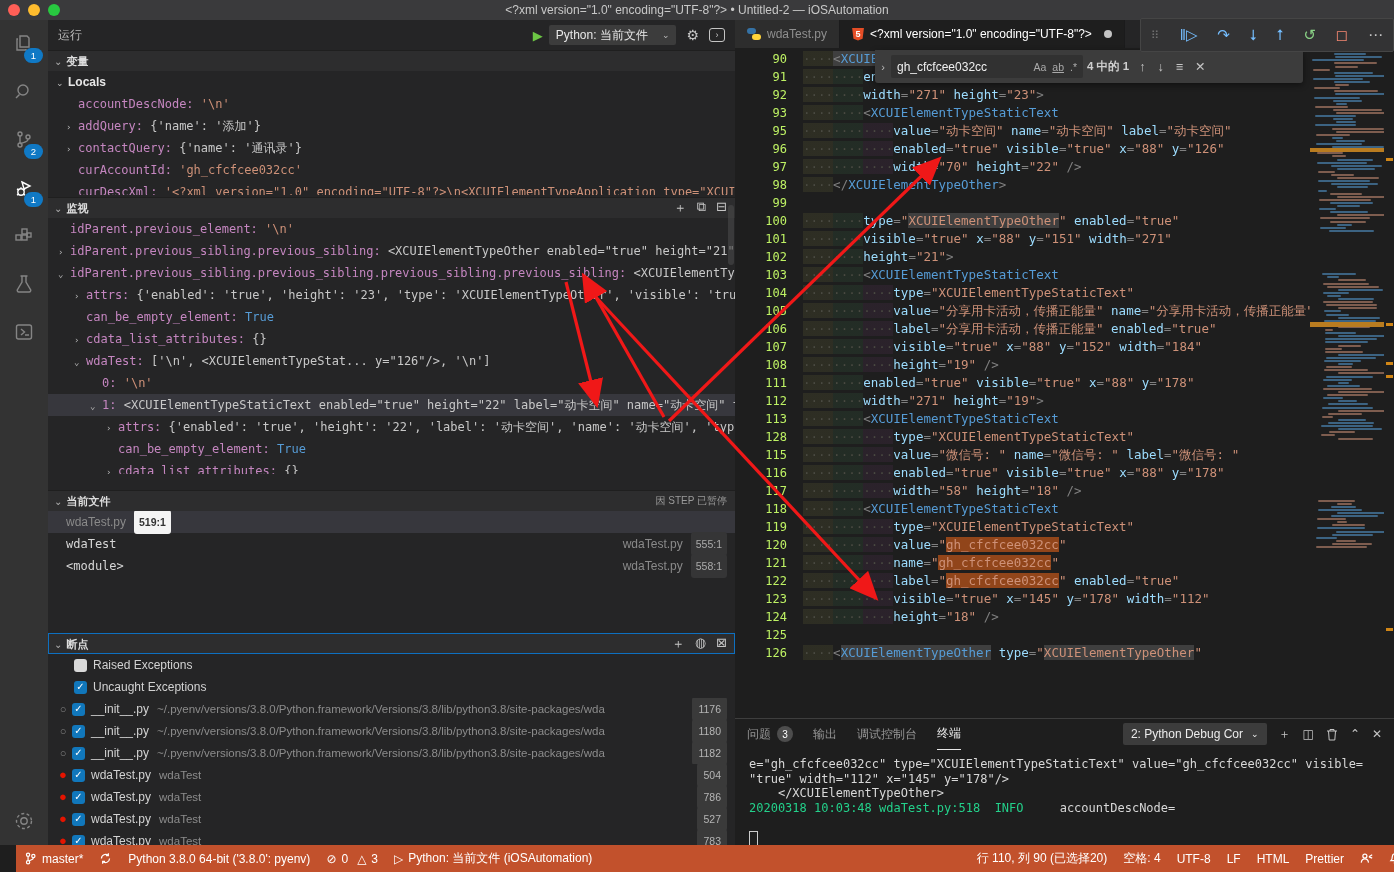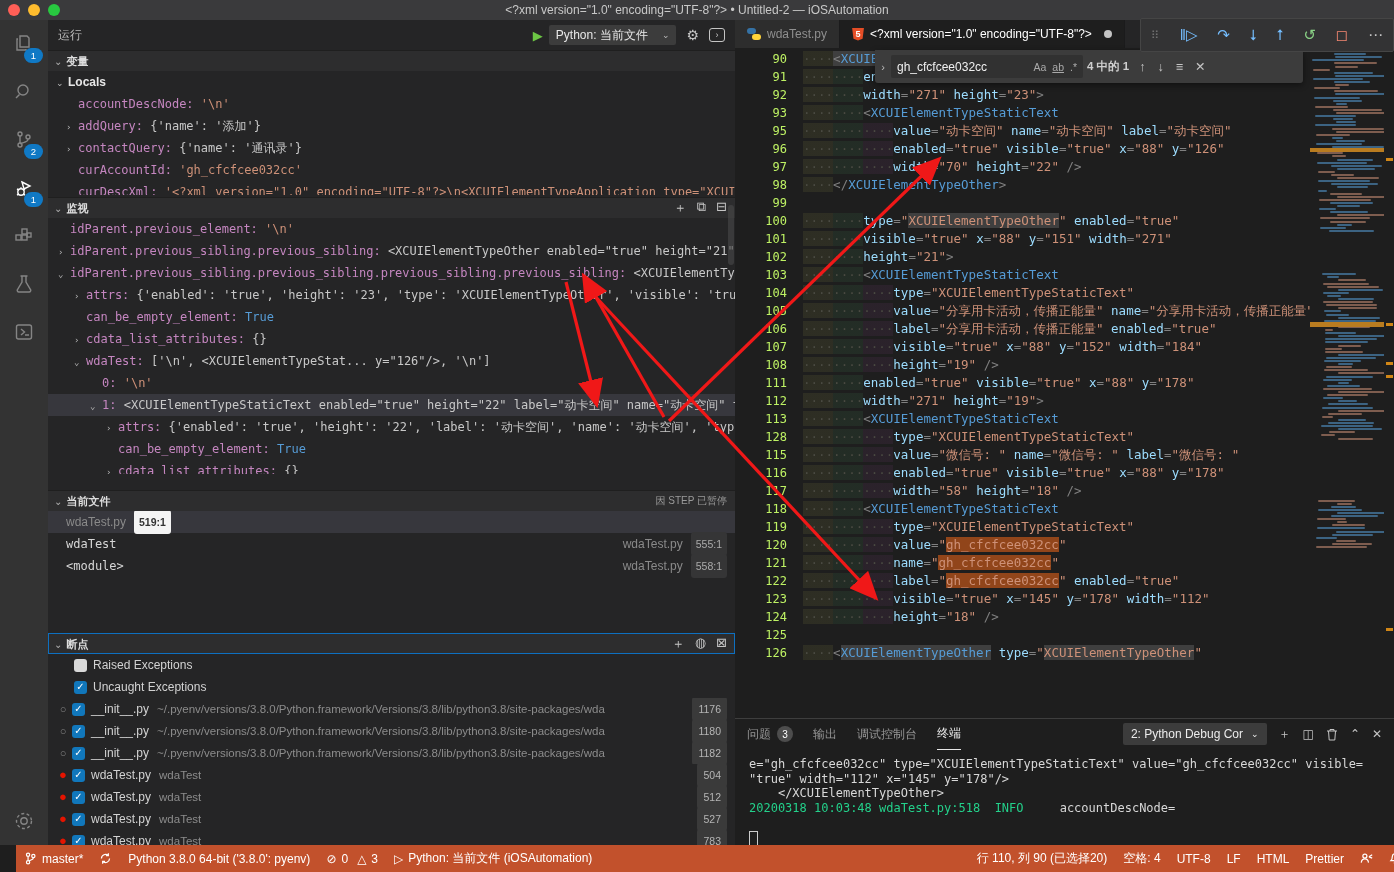--- a/index.html
+++ b/index.html
@@ -333,21 +333,21 @@
           <div class="cbx on">✓</div>
           <span class="bpfile">wdaTest.py</span>
           <span class="bppath">wdaTest</span>
           <span class="bpline">504</span>
         </div>
         <div class="bprow">
           <span class="bpmark dot-red">●</span>
           <div class="cbx on">✓</div>
           <span class="bpfile">wdaTest.py</span>
           <span class="bppath">wdaTest</span>
-          <span class="bpline">512</span>
+          <span class="bpline">786</span>
         </div>
         <div class="bprow">
           <span class="bpmark dot-red">●</span>
           <div class="cbx on">✓</div>
           <span class="bpfile">wdaTest.py</span>
           <span class="bppath">wdaTest</span>
           <span class="bpline">527</span>
         </div>
         <div class="bprow">
           <span class="bpmark dot-red">●</span>

